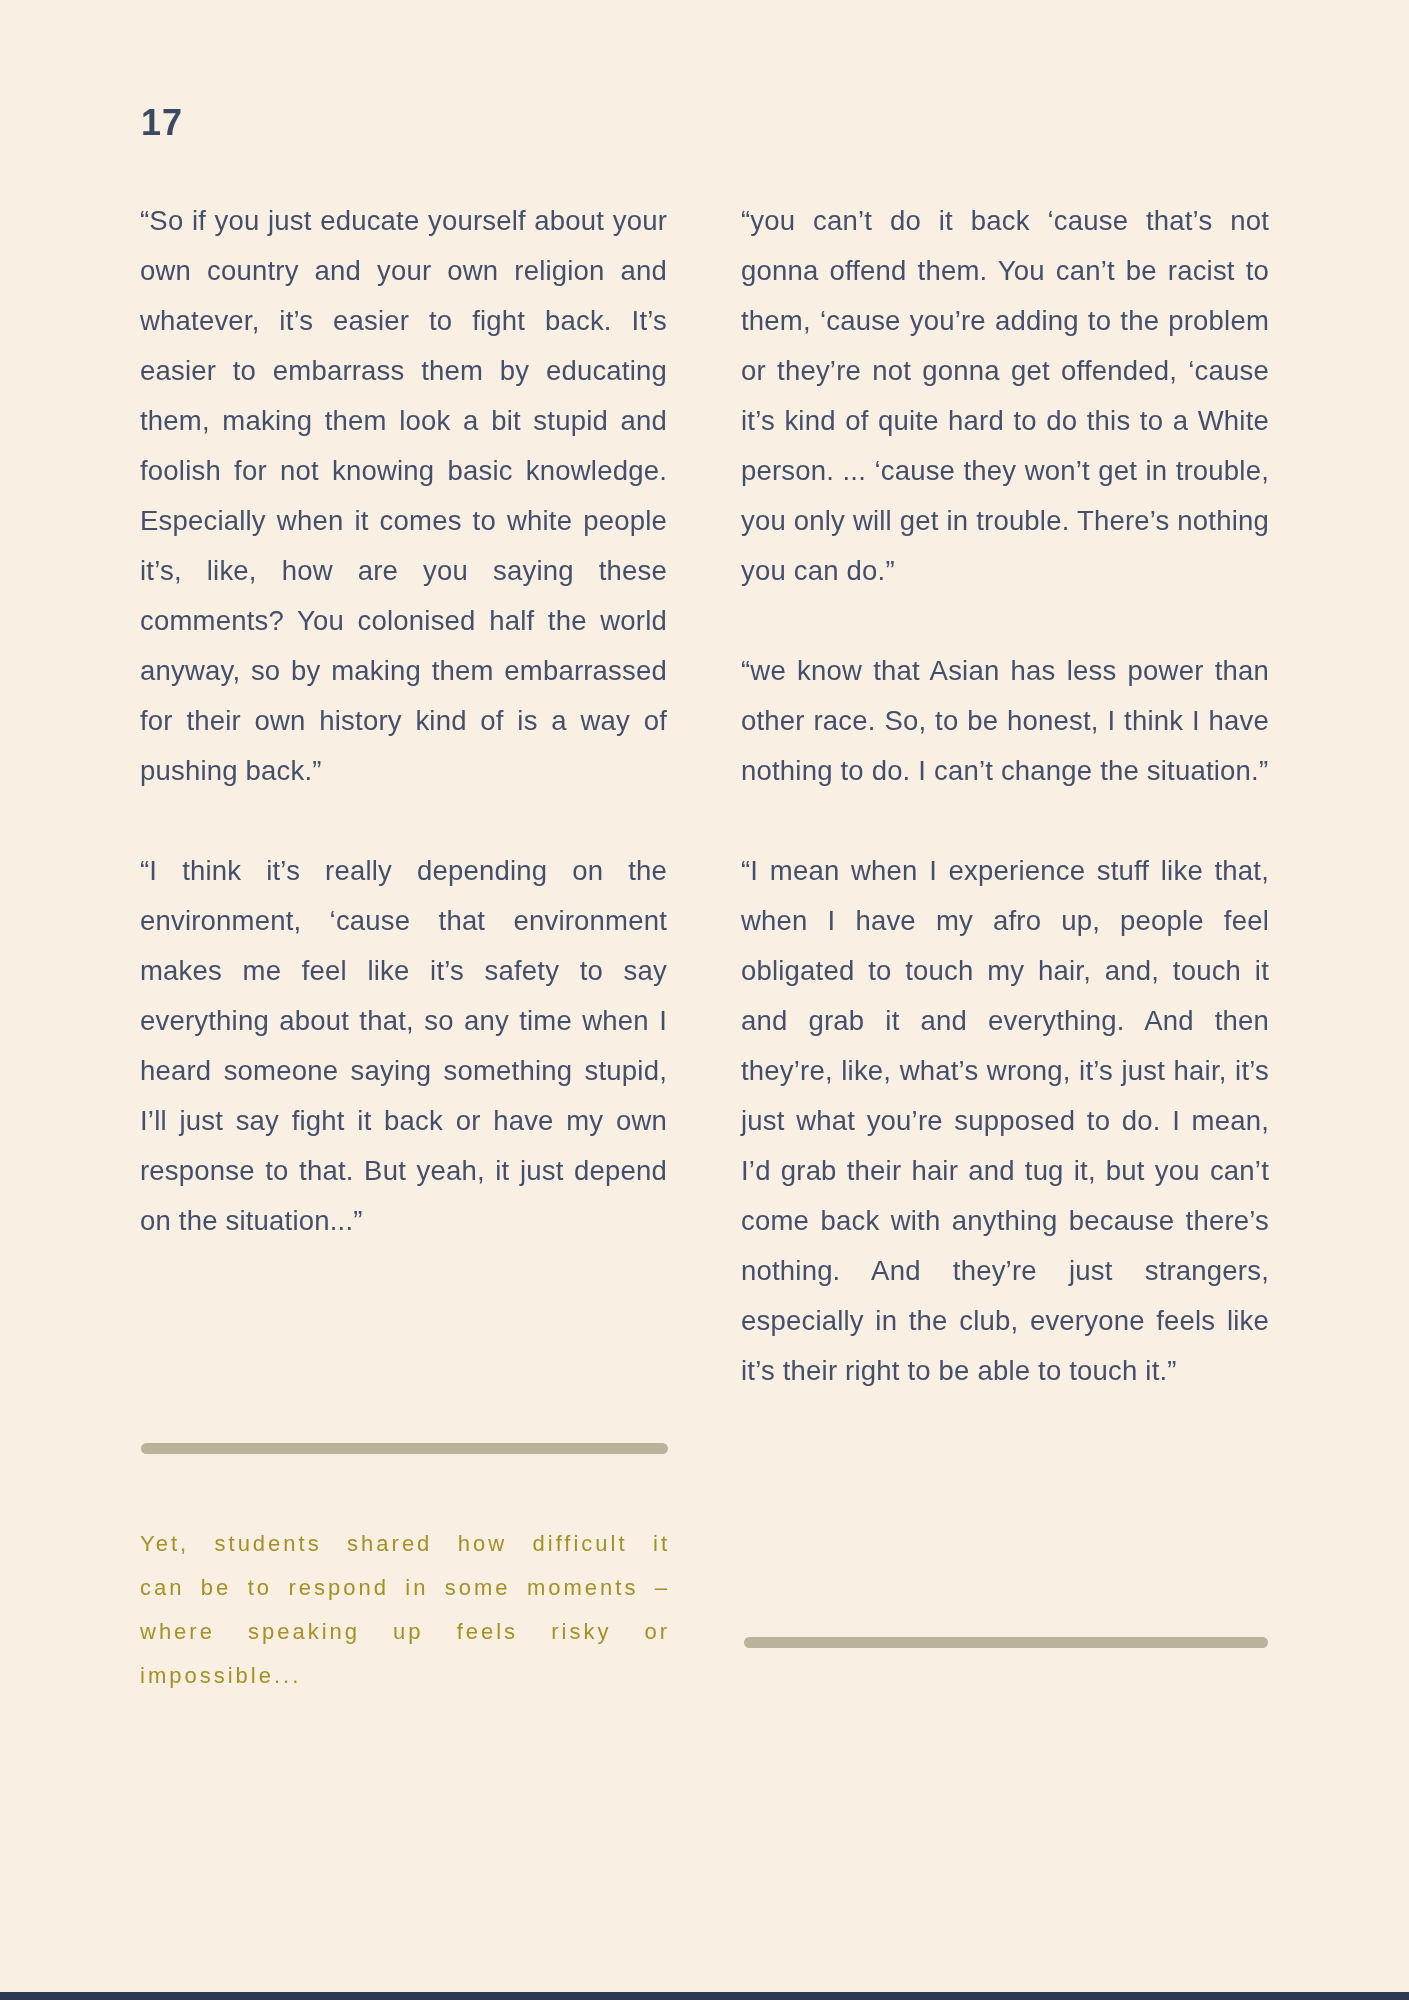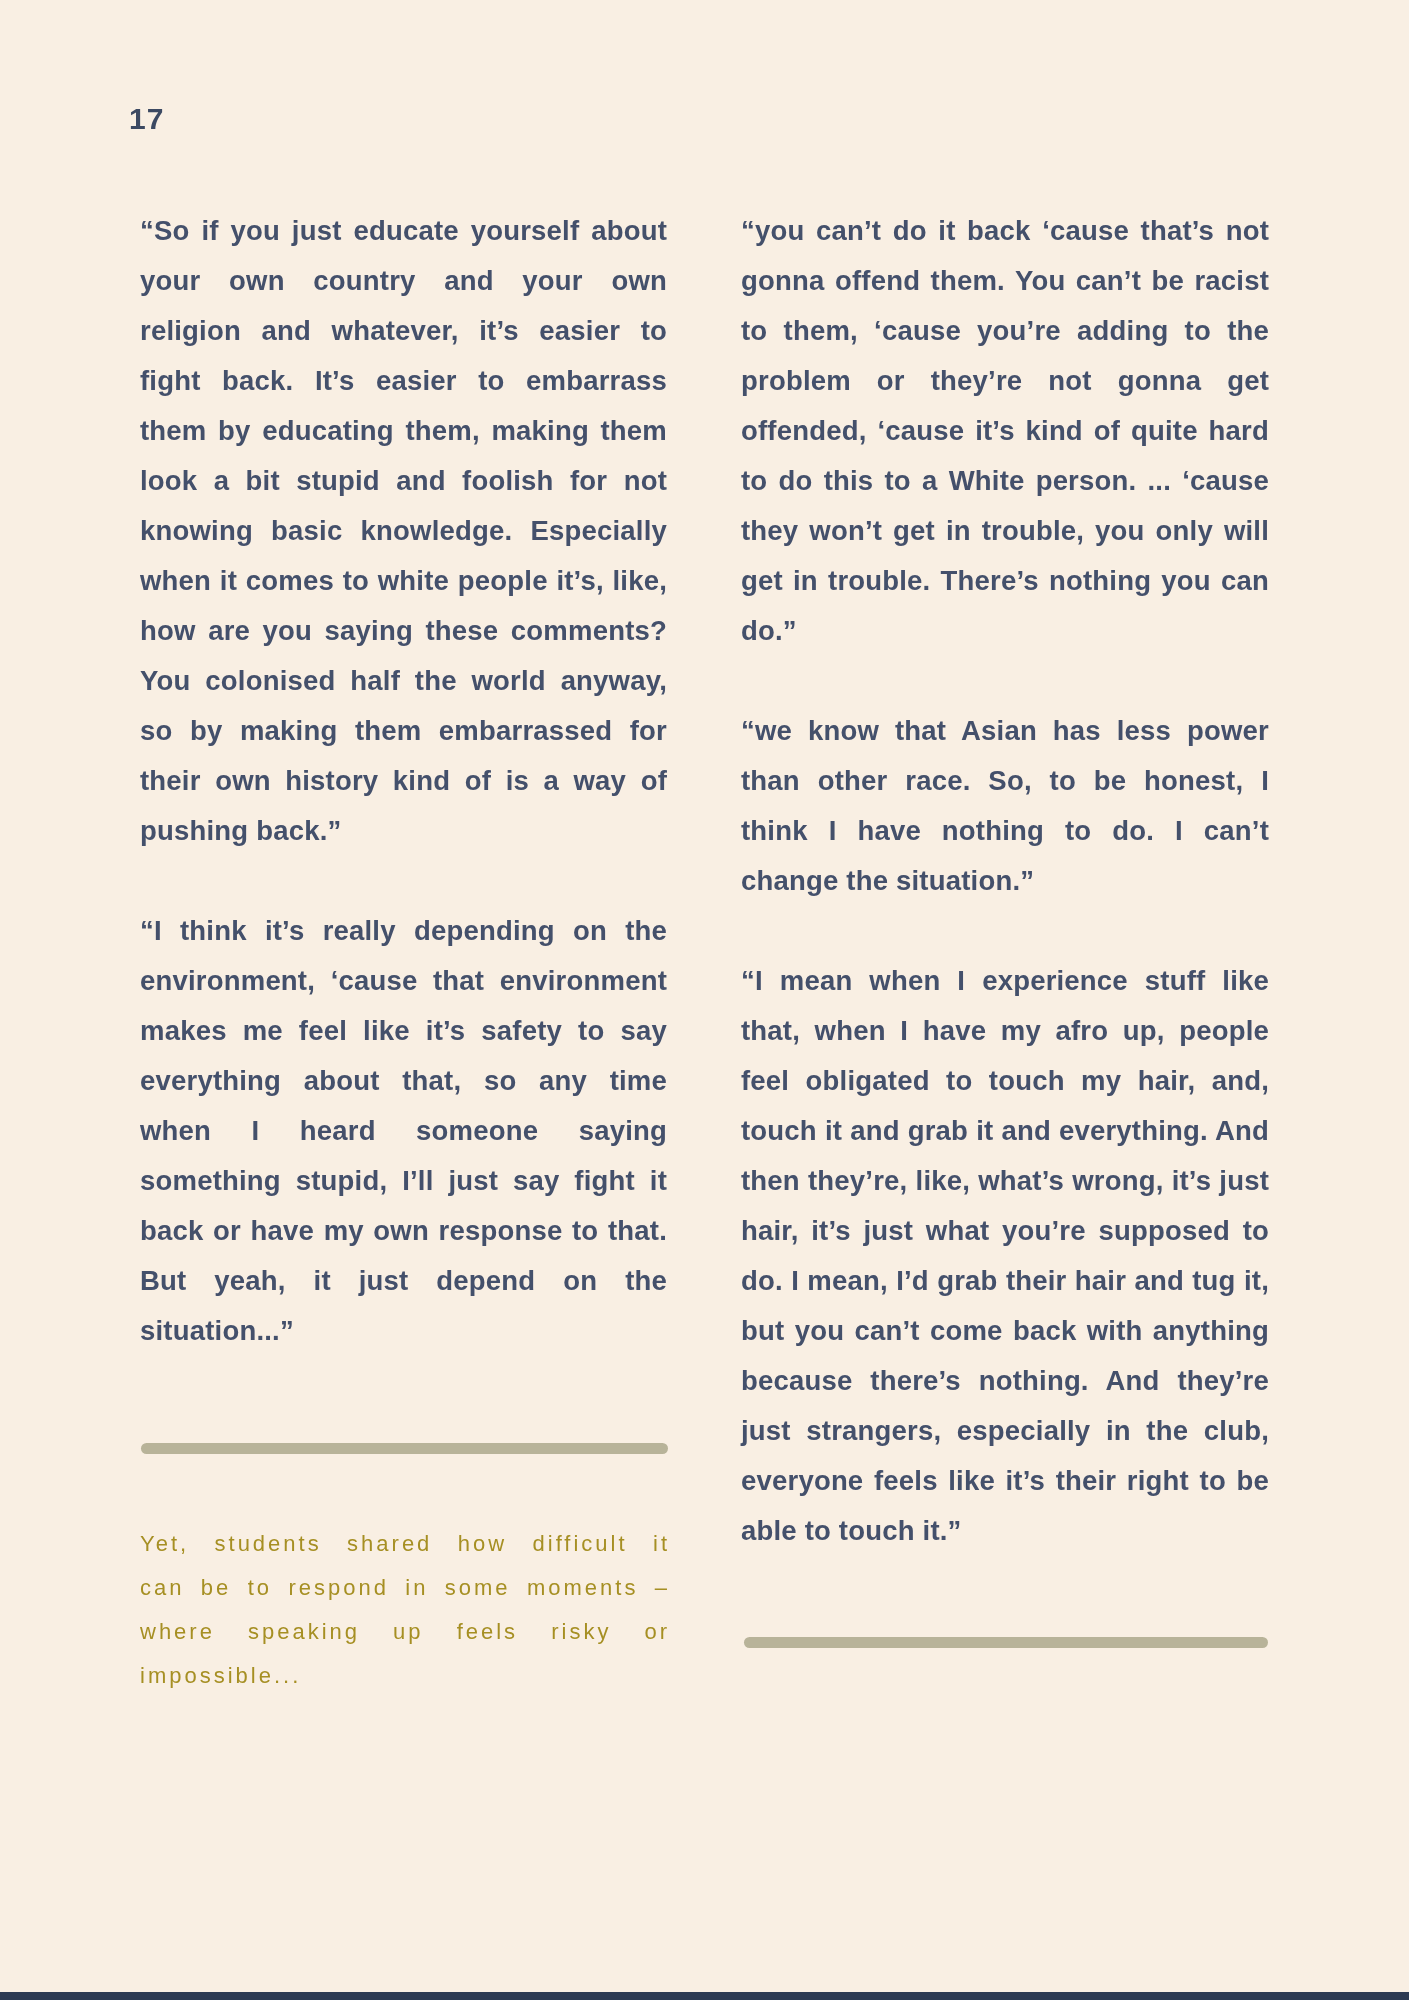--- a/index.html
+++ b/index.html
@@ -6,31 +6,30 @@
   .page {
     position: relative;
     width: 1409px;
     height: 2000px;
     background: #f9efe3;
     font-family: "Liberation Sans", sans-serif;
     overflow: hidden;
   }
   .page-number {
     position: absolute;
-    left: 129px;
+    left: 141px;
     top: 102px;
-    font-size: 30px;
+    font-size: 36px;
     font-weight: 700;
     letter-spacing: 1px;
     color: #3c4962;
   }
   .column {
     position: absolute;
-    top: 206px;
-    font-weight: bold;
+    top: 196px;
   }
   .column-left  { left: 140px; width: 527px; }
   .column-right { left: 741px; width: 528px; }
   .quote {
     margin: 0 0 50px 0;
     font-size: 27.5px;
     line-height: 50px;
     letter-spacing: 0.2px;
     color: #44506b;
     text-align: justify;

